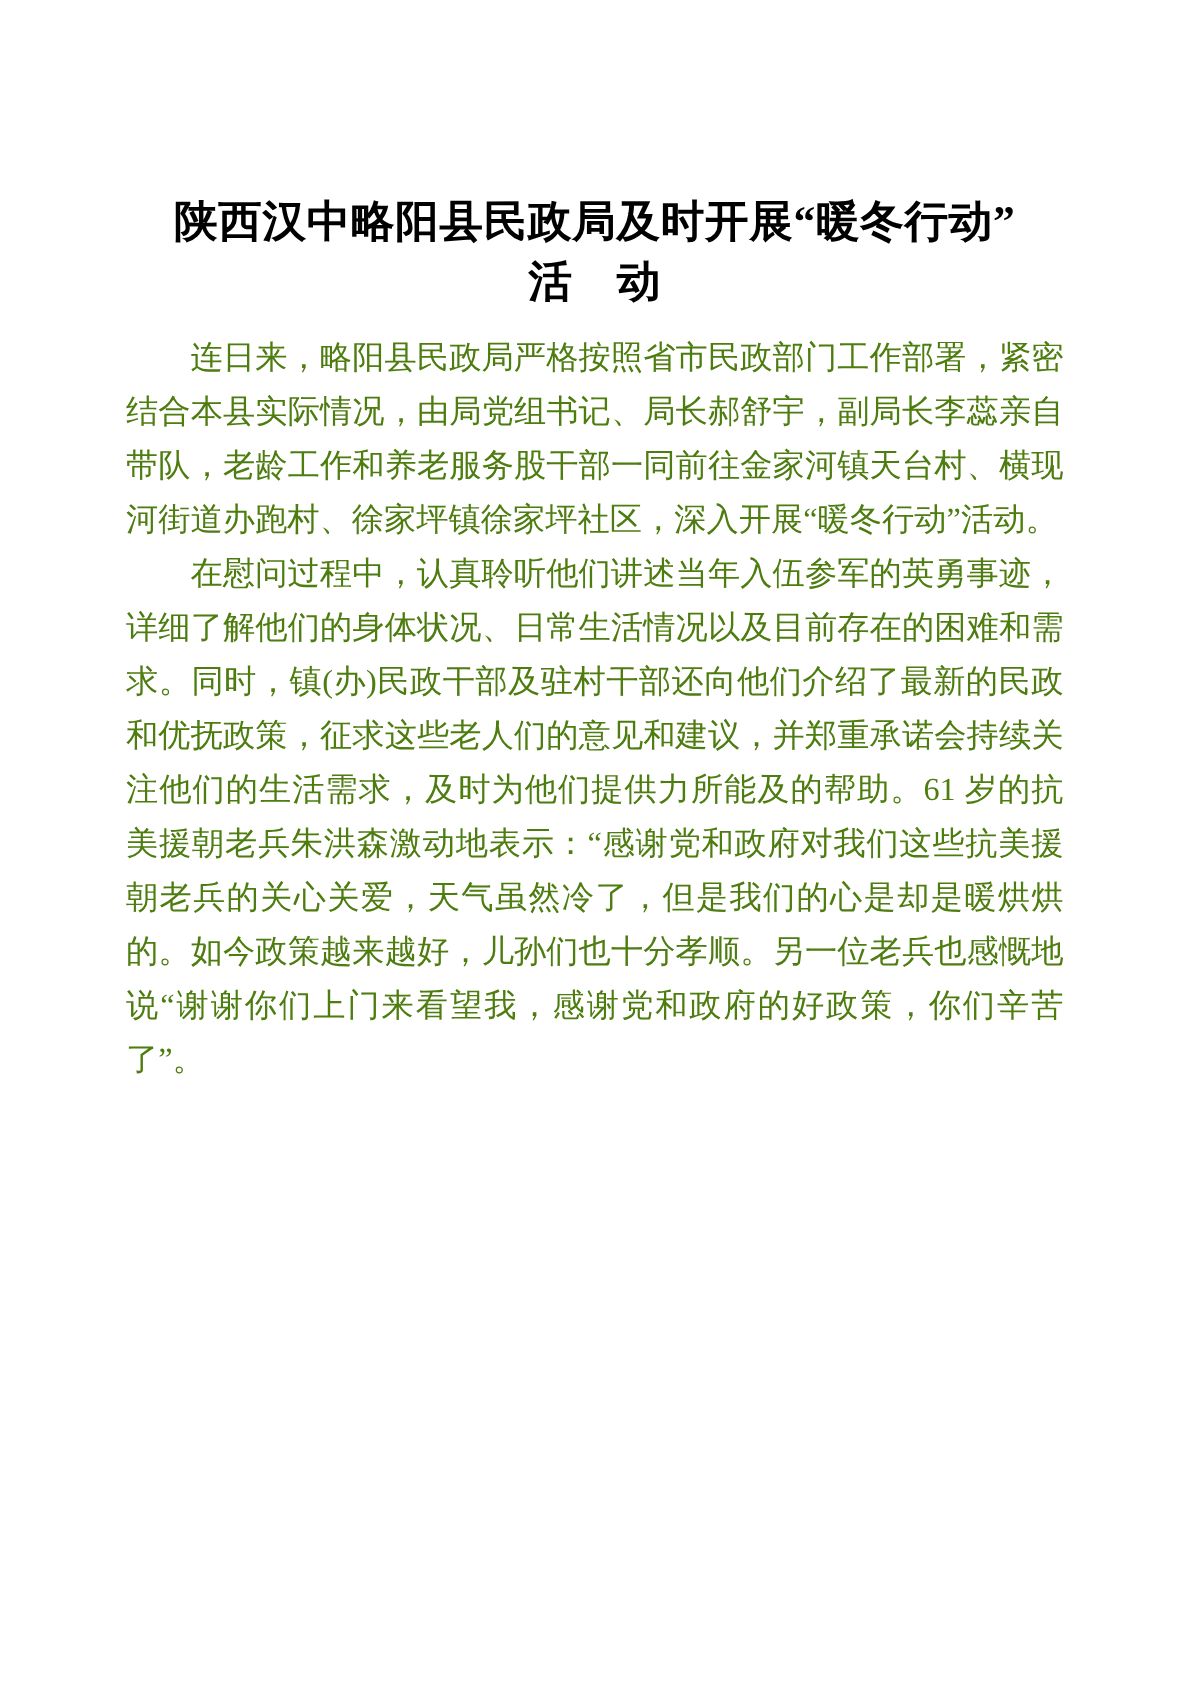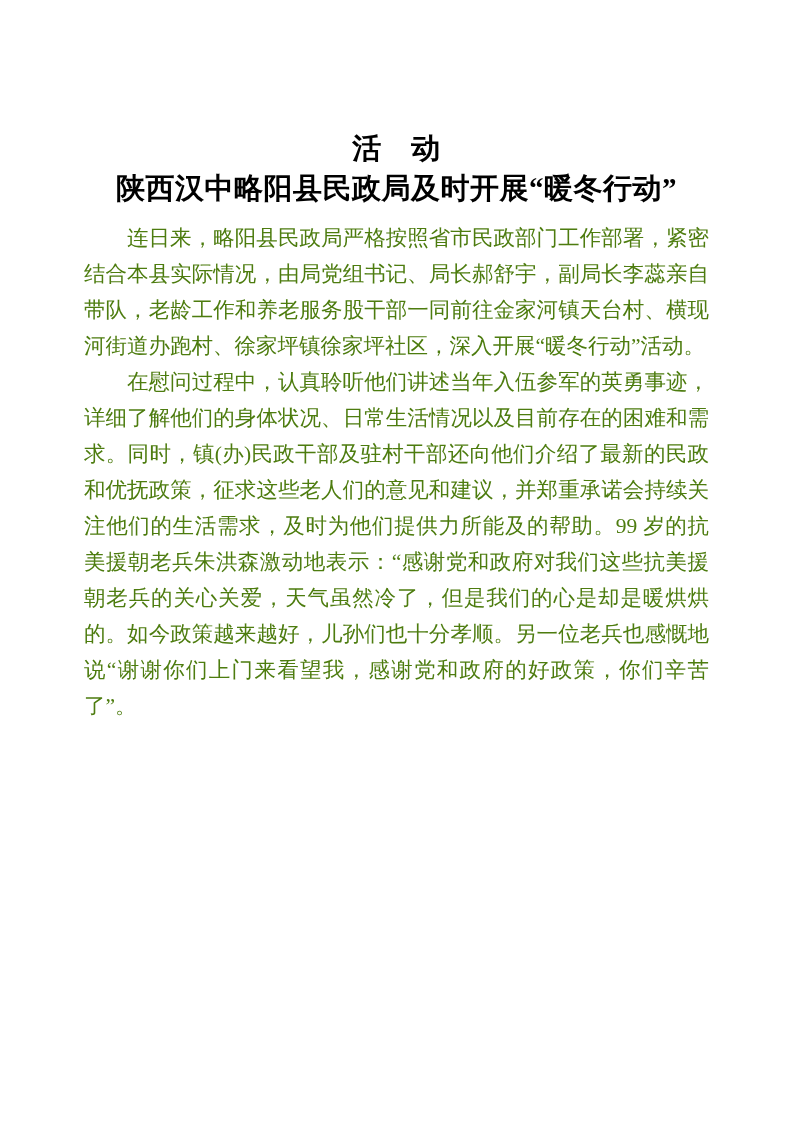--- a/index.html
+++ b/index.html
@@ -38,22 +38,22 @@
     text-indent: 2em;
     color: #4d7c0f;
   }
 </style>
 </head>
 <body>
 
 <div class="page">
 
   <div class="title-block">
+    <div class="title-line">陕西汉中略阳县民政局及时开展“暖冬行动”</div>
     <div class="title-line">活　动</div>
-    <div class="title-line">陕西汉中略阳县民政局及时开展“暖冬行动”</div>
   </div>
 
   <div class="body-block">
     <p class="para">连日来，略阳县民政局严格按照省市民政部门工作部署，紧密结合本县实际情况，由局党组书记、局长郝舒宇，副局长李蕊亲自带队，老龄工作和养老服务股干部一同前往金家河镇天台村、横现河街道办跑村、徐家坪镇徐家坪社区，深入开展“暖冬行动”活动。</p>
-    <p class="para">在慰问过程中，认真聆听他们讲述当年入伍参军的英勇事迹，详细了解他们的身体状况、日常生活情况以及目前存在的困难和需求。同时，镇(办)民政干部及驻村干部还向他们介绍了最新的民政和优抚政策，征求这些老人们的意见和建议，并郑重承诺会持续关注他们的生活需求，及时为他们提供力所能及的帮助。99 岁的抗美援朝老兵朱洪森激动地表示：“感谢党和政府对我们这些抗美援朝老兵的关心关爱，天气虽然冷了，但是我们的心是却是暖烘烘的。如今政策越来越好，儿孙们也十分孝顺。另一位老兵也感慨地说“谢谢你们上门来看望我，感谢党和政府的好政策，你们辛苦了”。</p>
+    <p class="para">在慰问过程中，认真聆听他们讲述当年入伍参军的英勇事迹，详细了解他们的身体状况、日常生活情况以及目前存在的困难和需求。同时，镇(办)民政干部及驻村干部还向他们介绍了最新的民政和优抚政策，征求这些老人们的意见和建议，并郑重承诺会持续关注他们的生活需求，及时为他们提供力所能及的帮助。61 岁的抗美援朝老兵朱洪森激动地表示：“感谢党和政府对我们这些抗美援朝老兵的关心关爱，天气虽然冷了，但是我们的心是却是暖烘烘的。如今政策越来越好，儿孙们也十分孝顺。另一位老兵也感慨地说“谢谢你们上门来看望我，感谢党和政府的好政策，你们辛苦了”。</p>
   </div>
 
 </div>
 
 </body></html>

